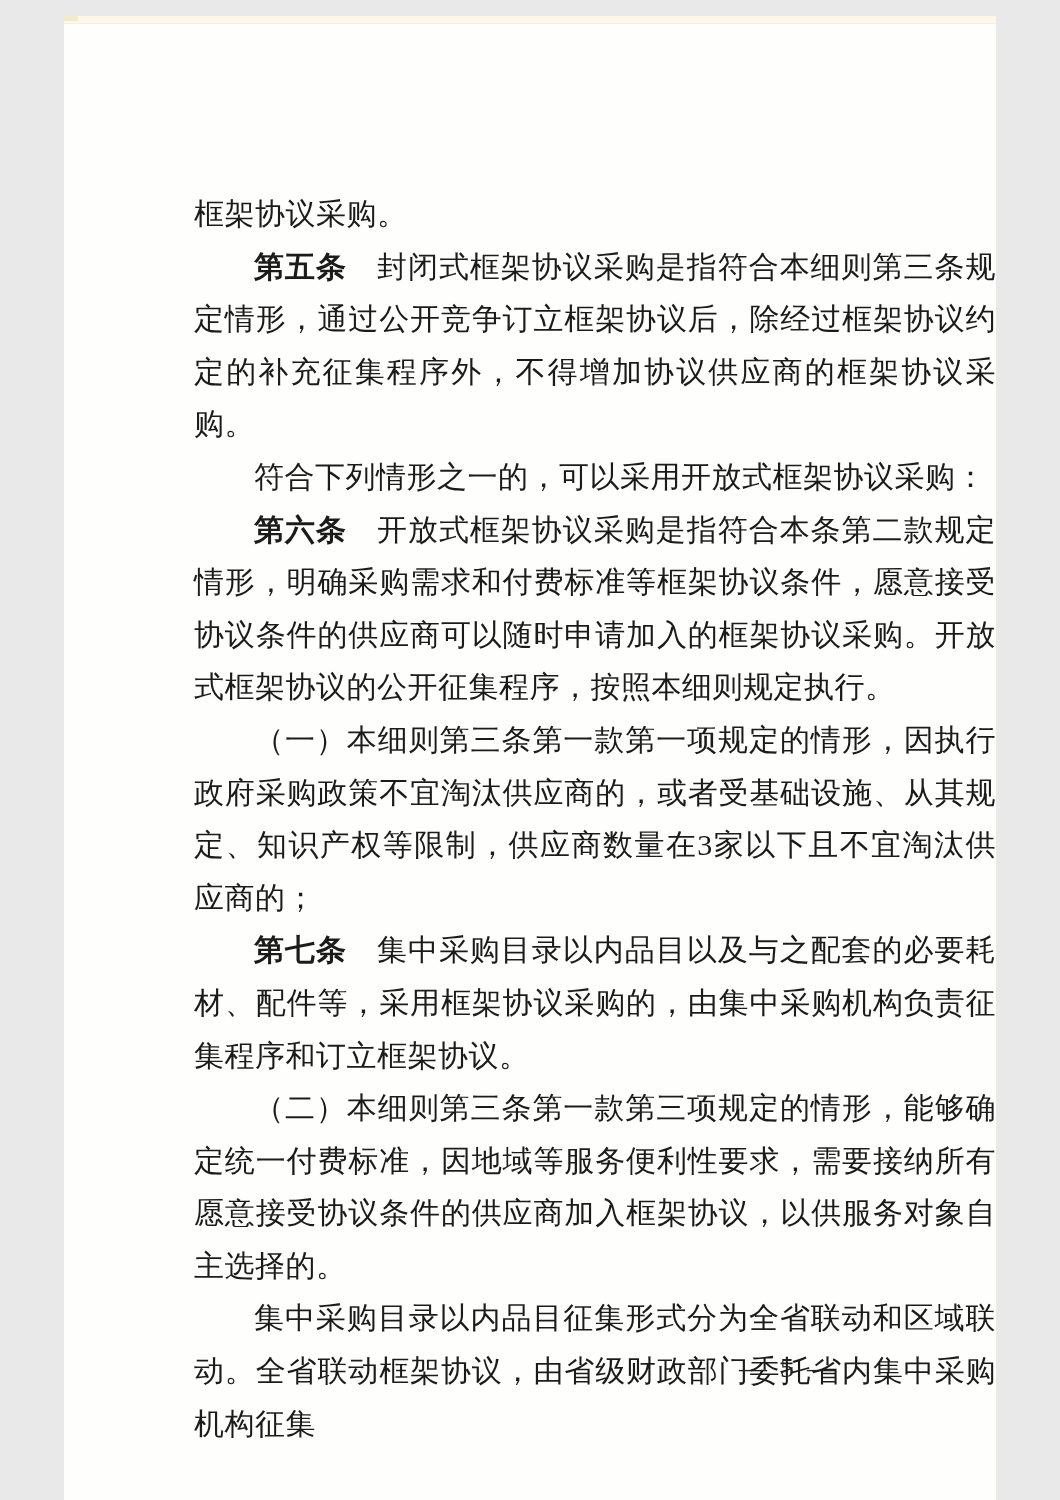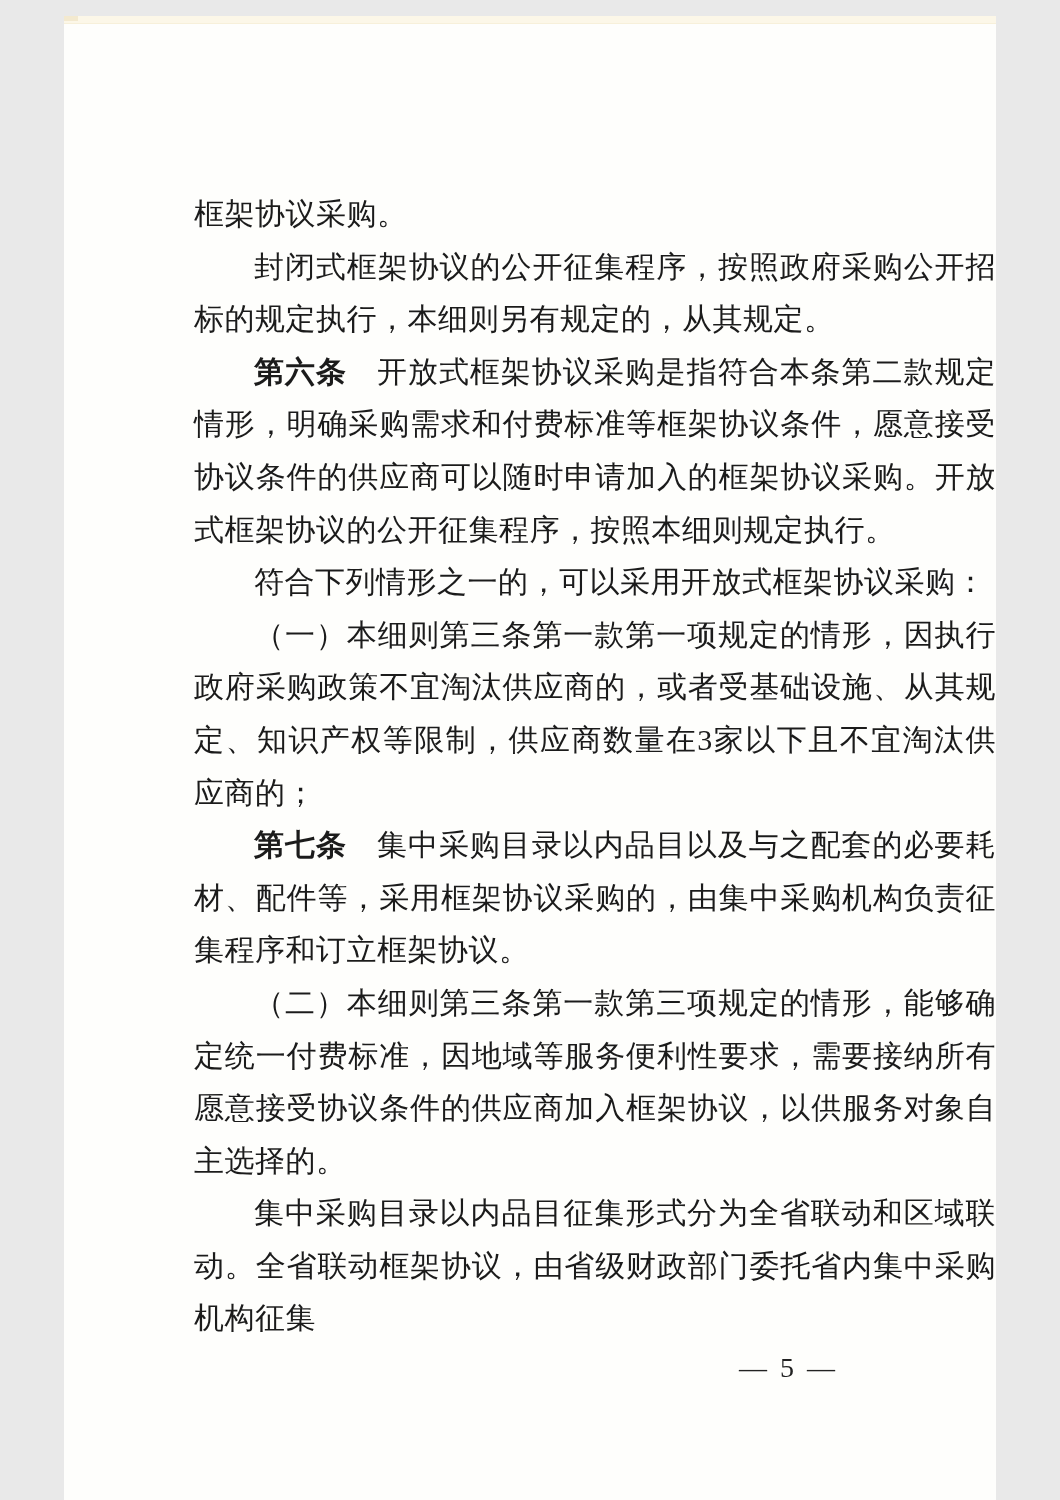--- a/index.html
+++ b/index.html
@@ -68,31 +68,31 @@
 <div class="page">
   <div class="scan-edge"></div>
   <div class="scan-corner"></div>
 
   <div class="content">
 
     <p class="no-indent">
       <span>框架协议采购。</span>
     </p>
 
+    <p class="indent">
+      <span class="article-label">第五条</span><span>封闭式框架协议采购是指符合本细则第三条规定情形，通过公开竞争订立框架协议后，除经过框架协议约定的补充征集程序外，不得增加协议供应商的框架协议采购。</span>
+    </p>
+
 
     <p class="indent">
-      <span>封闭式框架协议的公开征集程序，按照政府采购公开招标的规定执行，本细则另有规定的，从其规定。</span>
+      <span>符合下列情形之一的，可以采用开放式框架协议采购：</span>
     </p>
 
     <p class="indent">
       <span class="article-label">第六条</span><span>开放式框架协议采购是指符合本条第二款规定情形，明确采购需求和付费标准等框架协议条件，愿意接受协议条件的供应商可以随时申请加入的框架协议采购。开放式框架协议的公开征集程序，按照本细则规定执行。</span>
-    </p>
-
-    <p class="indent">
-      <span>符合下列情形之一的，可以采用开放式框架协议采购：</span>
     </p>
 
     <p class="indent">
       <span>（一）本细则第三条第一款第一项规定的情形，因执行政府采购政策不宜淘汰供应商的，或者受基础设施、从其规定、知识产权等限制，供应商数量在3家以下且不宜淘汰供应商的；</span>
     </p>
 
     <p class="indent">
       <span class="article-label">第七条</span><span>集中采购目录以内品目以及与之配套的必要耗材、配件等，采用框架协议采购的，由集中采购机构负责征集程序和订立框架协议。</span>
     </p>
 

